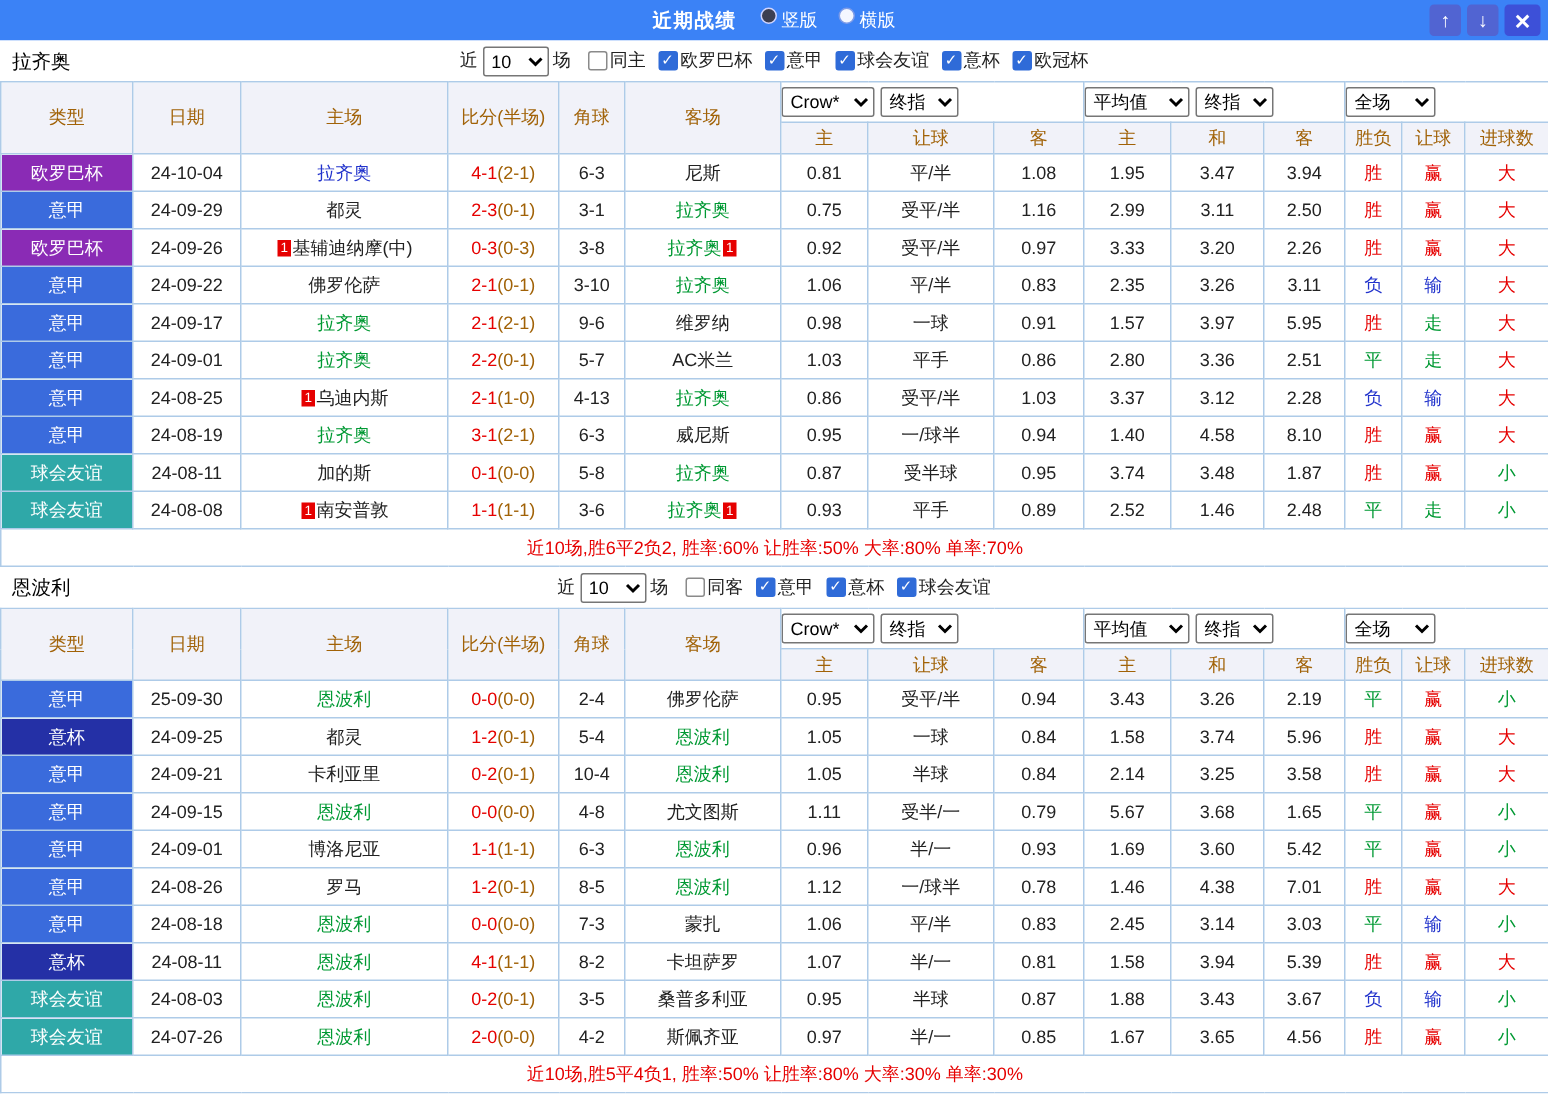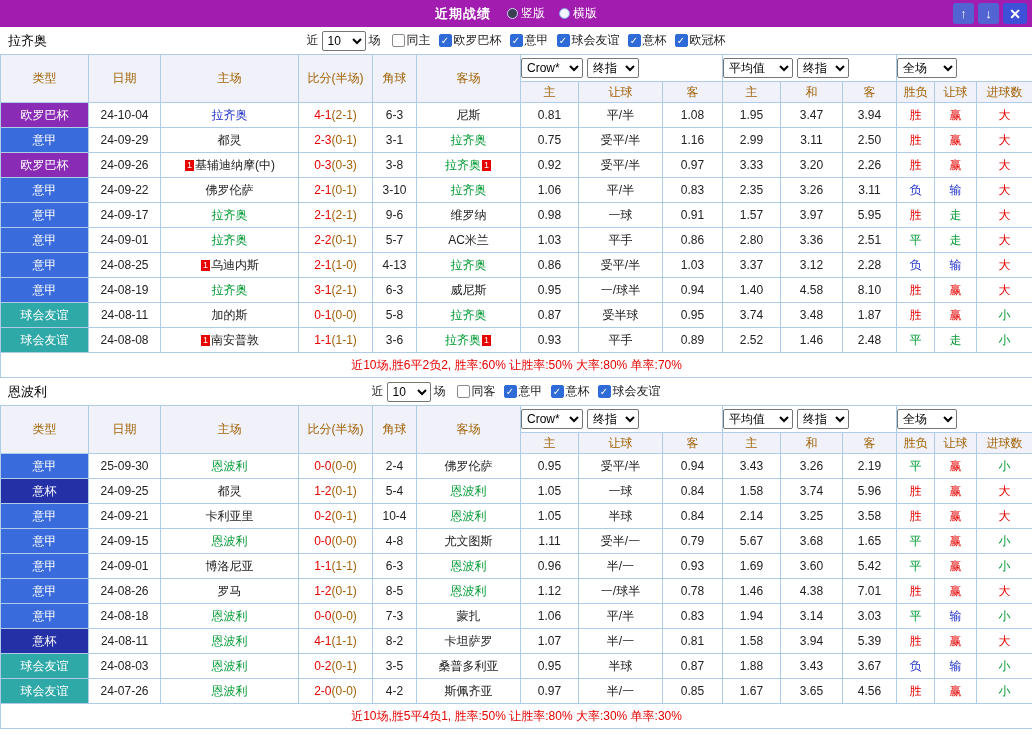--- a/index.html
+++ b/index.html
@@ -7,21 +7,21 @@
     margin: 0; background: #fff; width: 1032px;
     font: 12px "Liberation Sans", sans-serif; color: #222;
   }
   
   .topbar {
     height: 27px; background: #2B2BA8; color: #fff;
     display: flex; align-items: center; justify-content: center; position: relative;
   }
   .topbar-title { font-weight: bold; font-size: 13px; letter-spacing: 1px; }
   .radio-group { display: flex; align-items: center; margin-left: 16px; gap: 14px; }
-  .radio-opt { display: inline-flex; align-items: center; gap: 3px; cursor: pointer; }
+  .radio-opt { display: inline-flex; gap: 3px; cursor: pointer; }
   .radio {
     width: 11px; height: 11px; border-radius: 50%;
     background: #f4f7ff; border: 1px solid #7C9BE8; display: inline-block;
   }
   .radio.on { background: #3c3f52; border-color: #cfd4ff; }
   .topbar-btns { position: absolute; right: 5px; top: 3px; display: flex; gap: 4px; }
   .sq-btn {
     width: 21px; height: 21px; border: none; border-radius: 3px;
     background: #5164D2; color: #fff; font-size: 13px; line-height: 1;
     display: flex; align-items: center; justify-content: center; cursor: pointer;
@@ -59,21 +59,21 @@
   .half { color: #a16207; }
   .card {
     display: inline-block; background: #E60000; color: #fff;
     font-size: 9px; line-height: 11px; padding: 0 2px; margin: 0 1px; vertical-align: 1px;
   }
   td.summary { color: #E60000; height: 21px; background: #fff; }
 </style>
 </head>
 <body>
 
-<div class="topbar" style="background: #a21caf;">
+<div class="topbar" style="background: #3b82f6;">
   <span class="topbar-title">近期战绩</span>
   <div class="radio-group">
     <label class="radio-opt">
       <span class="radio on"></span>
       <span>竖版</span>
     </label>
     <label class="radio-opt">
       <span class="radio"></span>
       <span>横版</span>
     </label>
@@ -538,21 +538,21 @@
         <tr>
           <td class="lg" style="background: rgb(58, 107, 220);">意甲</td>
           <td>24-08-18</td>
           <td><span style="color: rgb(0, 153, 51);">恩波利</span></td>
           <td><span class="score">0-0</span><span class="half">(0-0)</span></td>
           <td>7-3</td>
           <td><span style="color: rgb(34, 34, 34);">蒙扎</span></td>
           <td>1.06</td>
           <td>平/半</td>
           <td>0.83</td>
-          <td>1.94</td>
+          <td>2.45</td>
           <td>3.14</td>
           <td>3.03</td>
           <td style="color: rgb(0, 153, 51);">平</td>
           <td style="color: rgb(34, 51, 204);">输</td>
           <td style="color: rgb(0, 153, 51);">小</td>
         </tr>
         <tr>
           <td class="lg" style="background: rgb(36, 48, 166);">意杯</td>
           <td>24-08-11</td>
           <td><span style="color: rgb(0, 153, 51);">恩波利</span></td>

